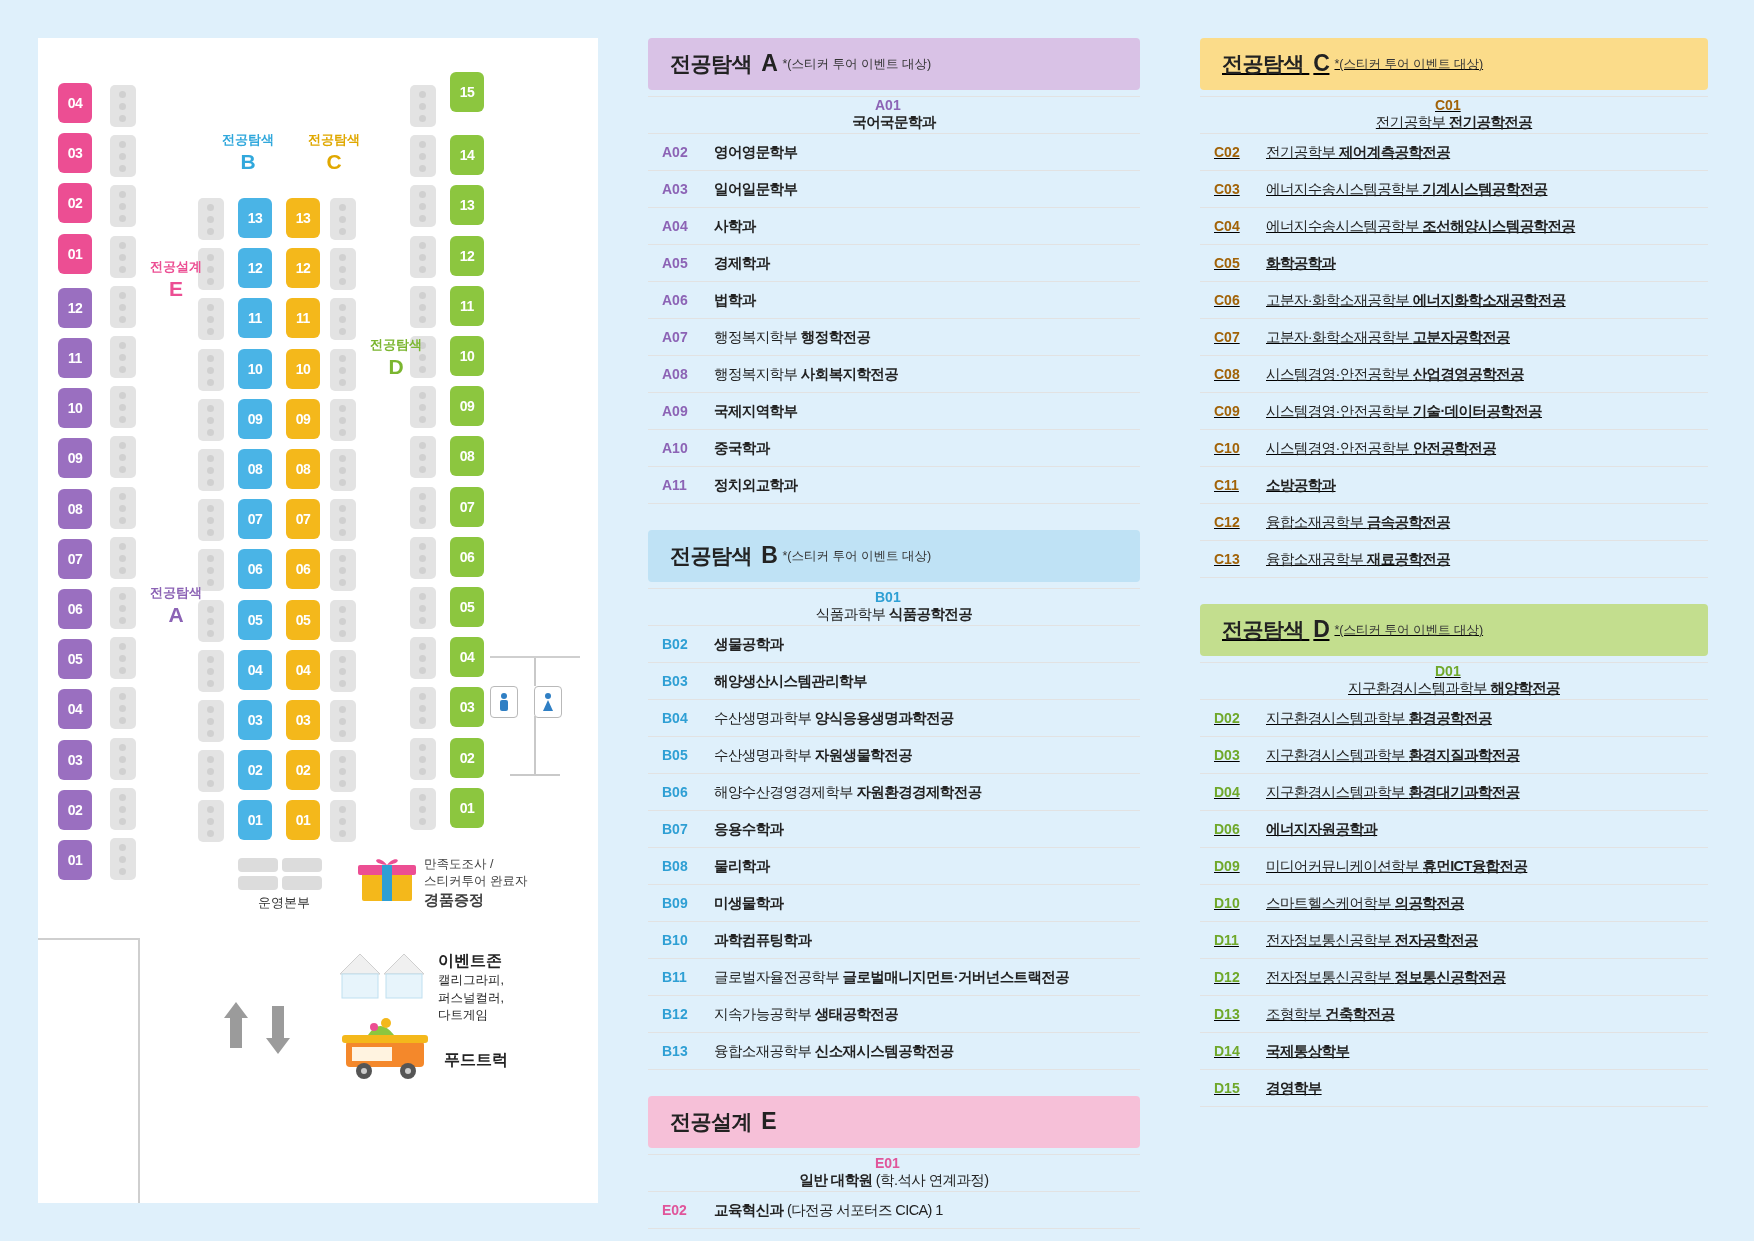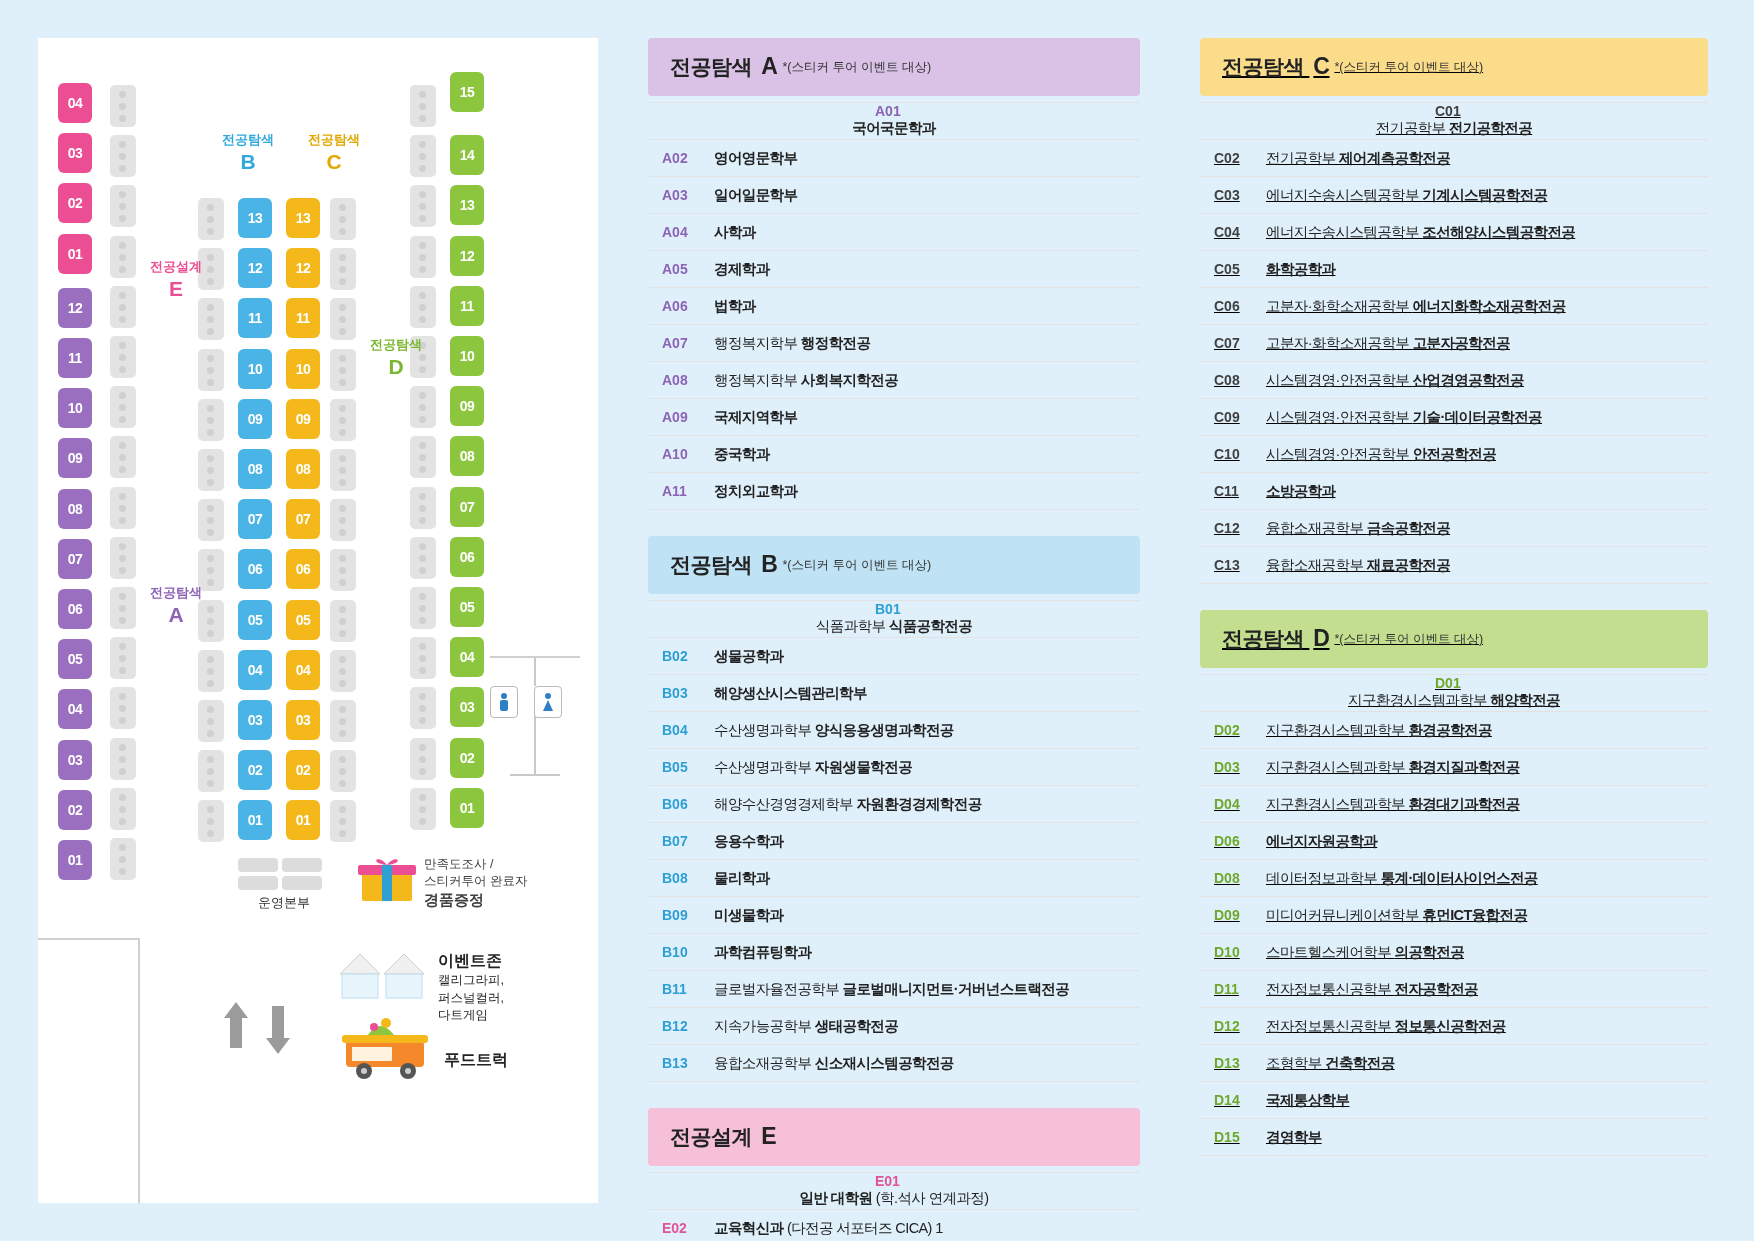--- a/index.html
+++ b/index.html
@@ -67,21 +67,21 @@
   .foodtruck-cap{position:absolute;font-size:16px;font-weight:bold;color:#222;}
   .map-line{position:absolute;background:#cfcfcf;}
 
   
   .col{position:absolute;top:38px;}
   .colA{left:648px;width:492px;}
   .colC{left:1200px;width:508px;text-decoration:underline;}
 
   .sect{margin-bottom:26px;}
   .sect-head{
-    height:58px;border-radius:4px;display:flex;align-items:center;
+    height:52px;border-radius:4px;display:flex;align-items:center;
     padding-left:22px;box-sizing:border-box;
   }
   .sect-head .t{font-size:21px;font-weight:bold;color:#222;letter-spacing:-0.5px;}
   .sect-head .t .lt{font-size:23px;margin-left:4px;}
   .sect-head .note{font-size:12.5px;color:#333;margin-left:5px;}
   .h-purple{background:#d9c2e6;}
   .h-blue{background:#bfe2f5;}
   .h-yellow{background:#fbdc8a;}
   .h-green{background:#c3de8e;}
   .h-pink{background:#f6c0d8;}
@@ -89,21 +89,21 @@
   .rows{margin-top:6px;}
   .row{
     display:flex;align-items:center;height:36px;
     border-bottom:1px solid #e2e2e2;
     font-size:14.5px;color:#222;
   }
   .row:first-child{border-top:1px solid #e2e2e2;flex-direction:column;}
   .code{width:66px;padding-left:14px;box-sizing:border-box;font-weight:bold;font-size:14px;}
   .cd-purple{color:#8c63b5;}
   .cd-blue{color:#2e9fd4;}
-  .cd-yellow{color:#404040;}
+  .cd-yellow{color:#a16207;}
   .cd-green{color:#6fa82a;}
   .cd-pink{color:#e0559a;}
   .nm{letter-spacing:-0.6px;}
   .nm b{font-weight:bold;}
 </style>
 </head>
 <body>
 
 <div class="page">
 
@@ -750,24 +750,20 @@
           </div>
           <div class="row">
             <span class="code cd-green">D04</span>
             <span class="nm">지구환경시스템과학부 <b>환경대기과학전공</b></span>
           </div>
           <div class="row">
             <span class="code cd-green">D06</span>
             <span class="nm"><b>에너지자원공학과</b></span>
           </div>
           <div class="row">
-            <span class="code cd-green">D08</span>
-            <span class="nm">데이터정보과학부 <b>통계·데이터사이언스전공</b></span>
-          </div>
-          <div class="row">
             <span class="code cd-green">D09</span>
             <span class="nm">미디어커뮤니케이션학부 <b>휴먼ICT융합전공</b></span>
           </div>
           <div class="row">
             <span class="code cd-green">D10</span>
             <span class="nm">스마트헬스케어학부 <b>의공학전공</b></span>
           </div>
           <div class="row">
             <span class="code cd-green">D11</span>
             <span class="nm">전자정보통신공학부 <b>전자공학전공</b></span>

